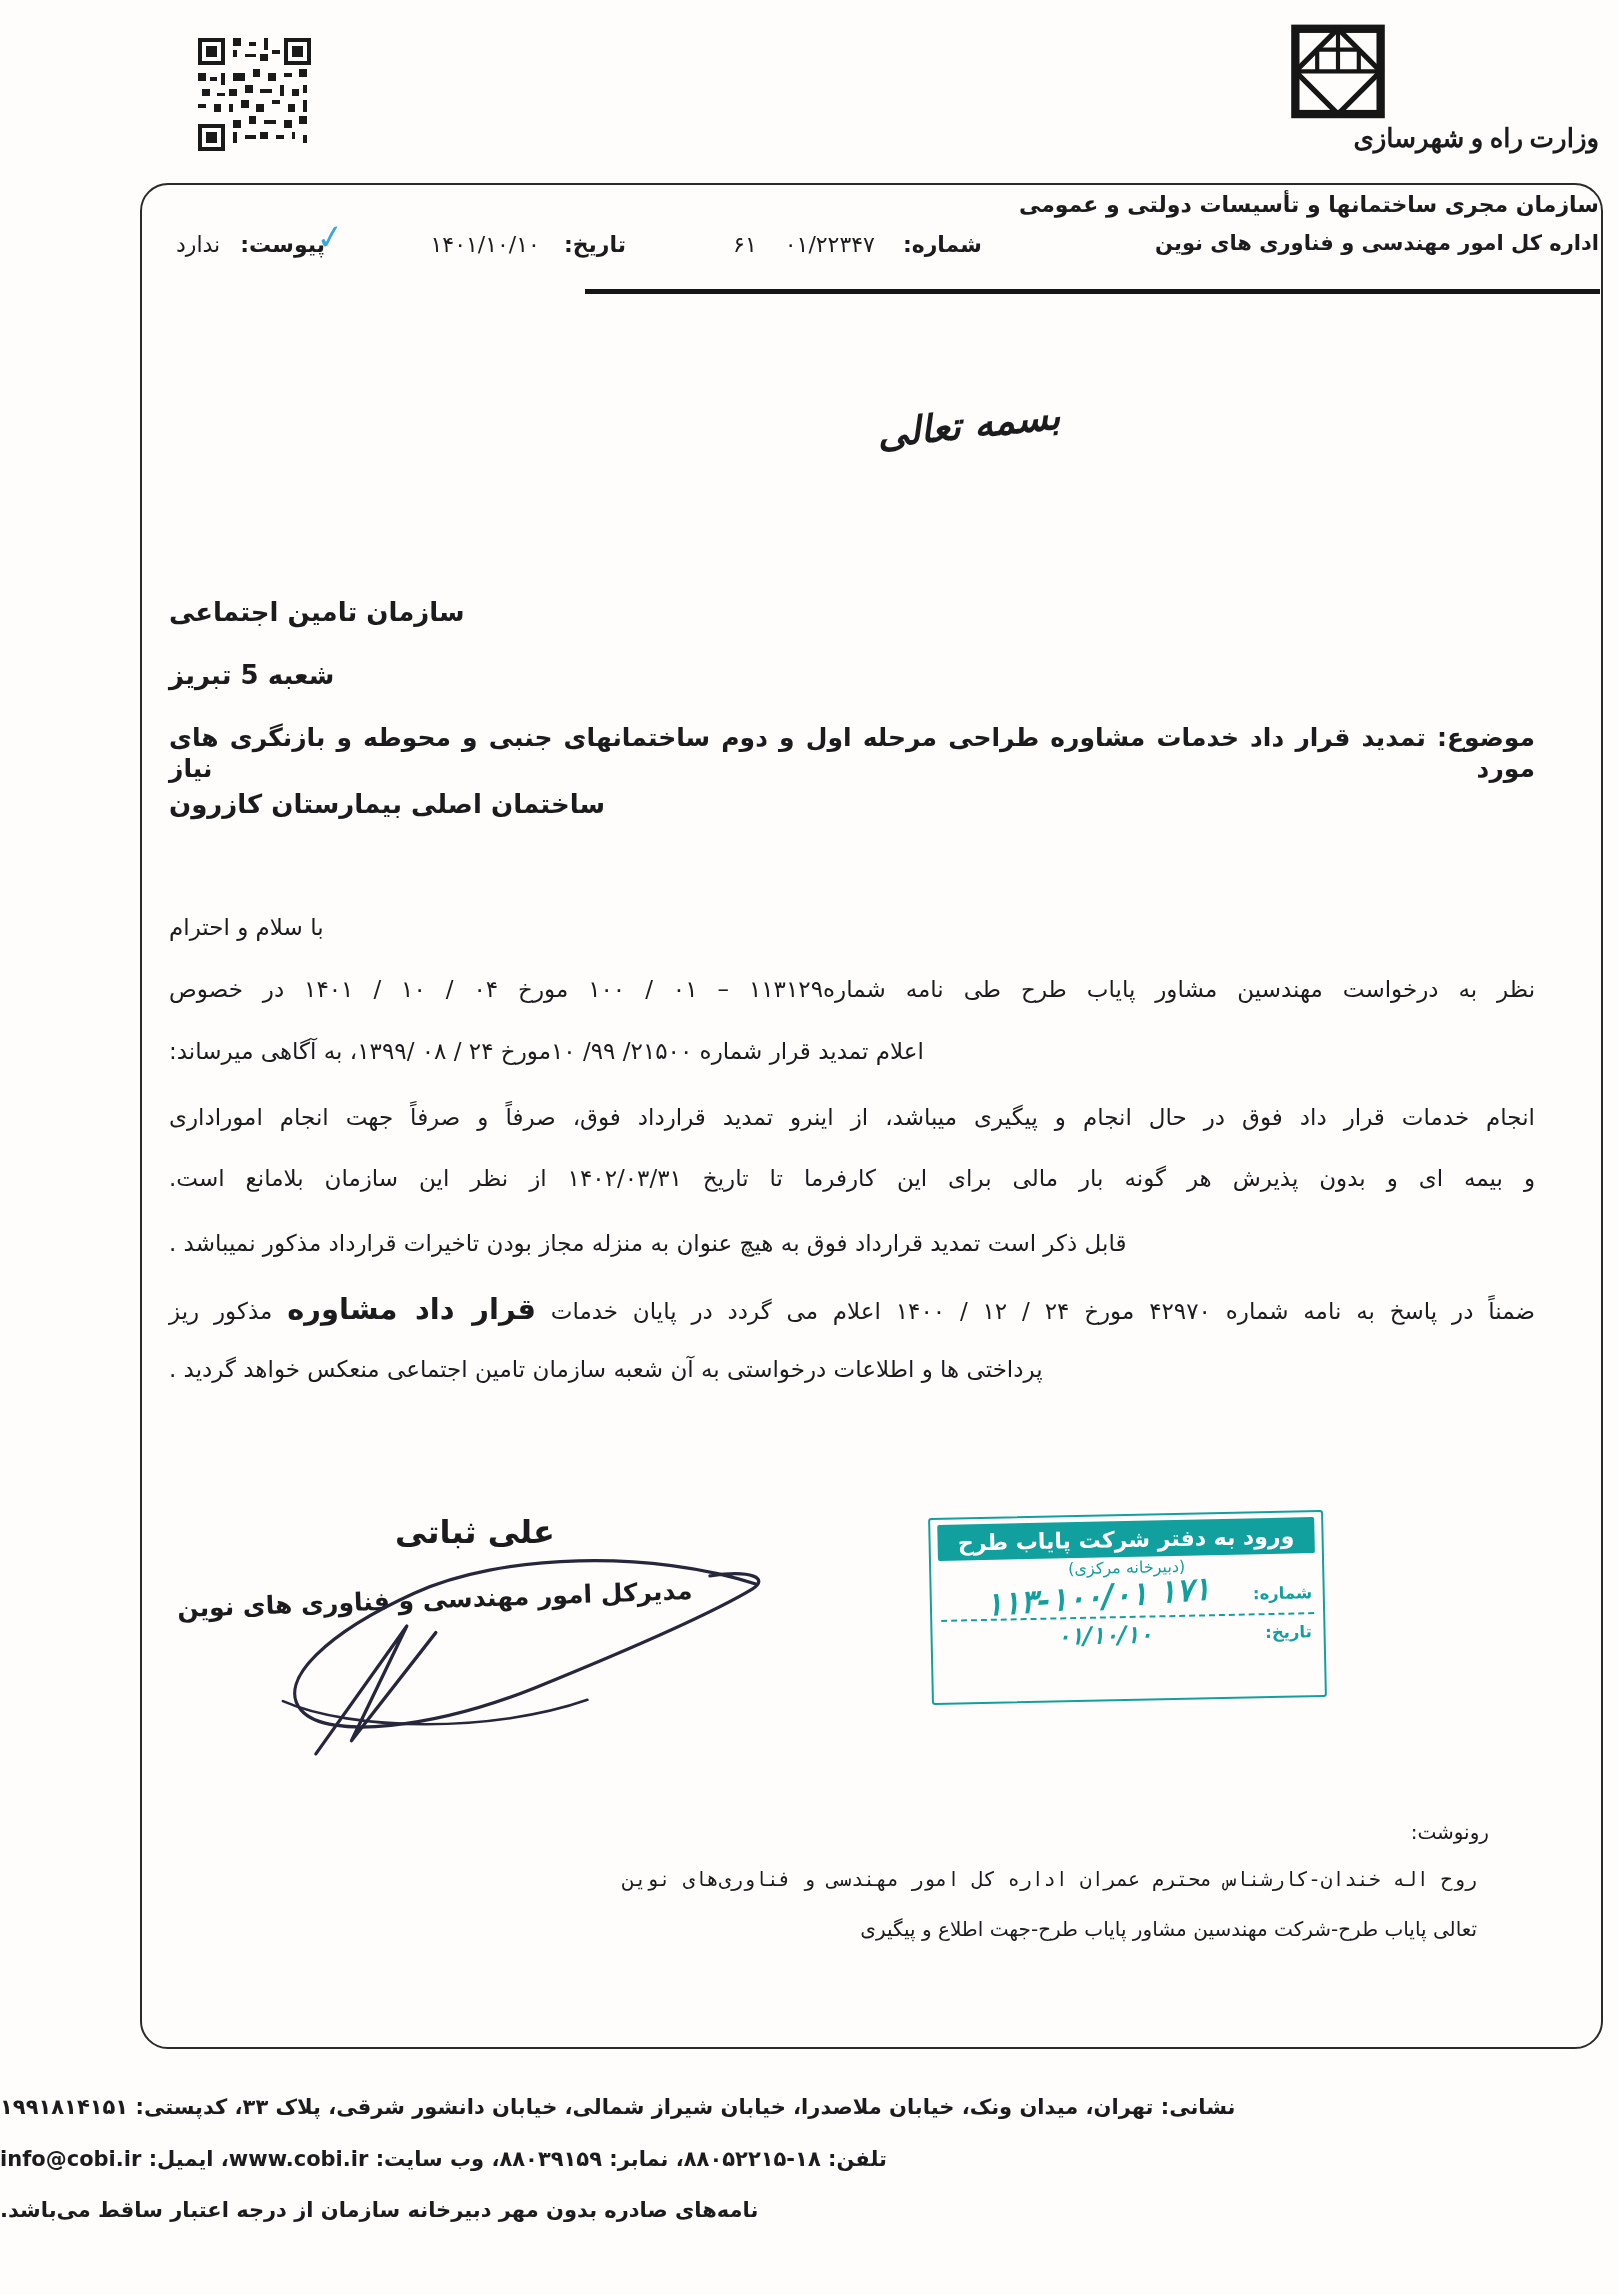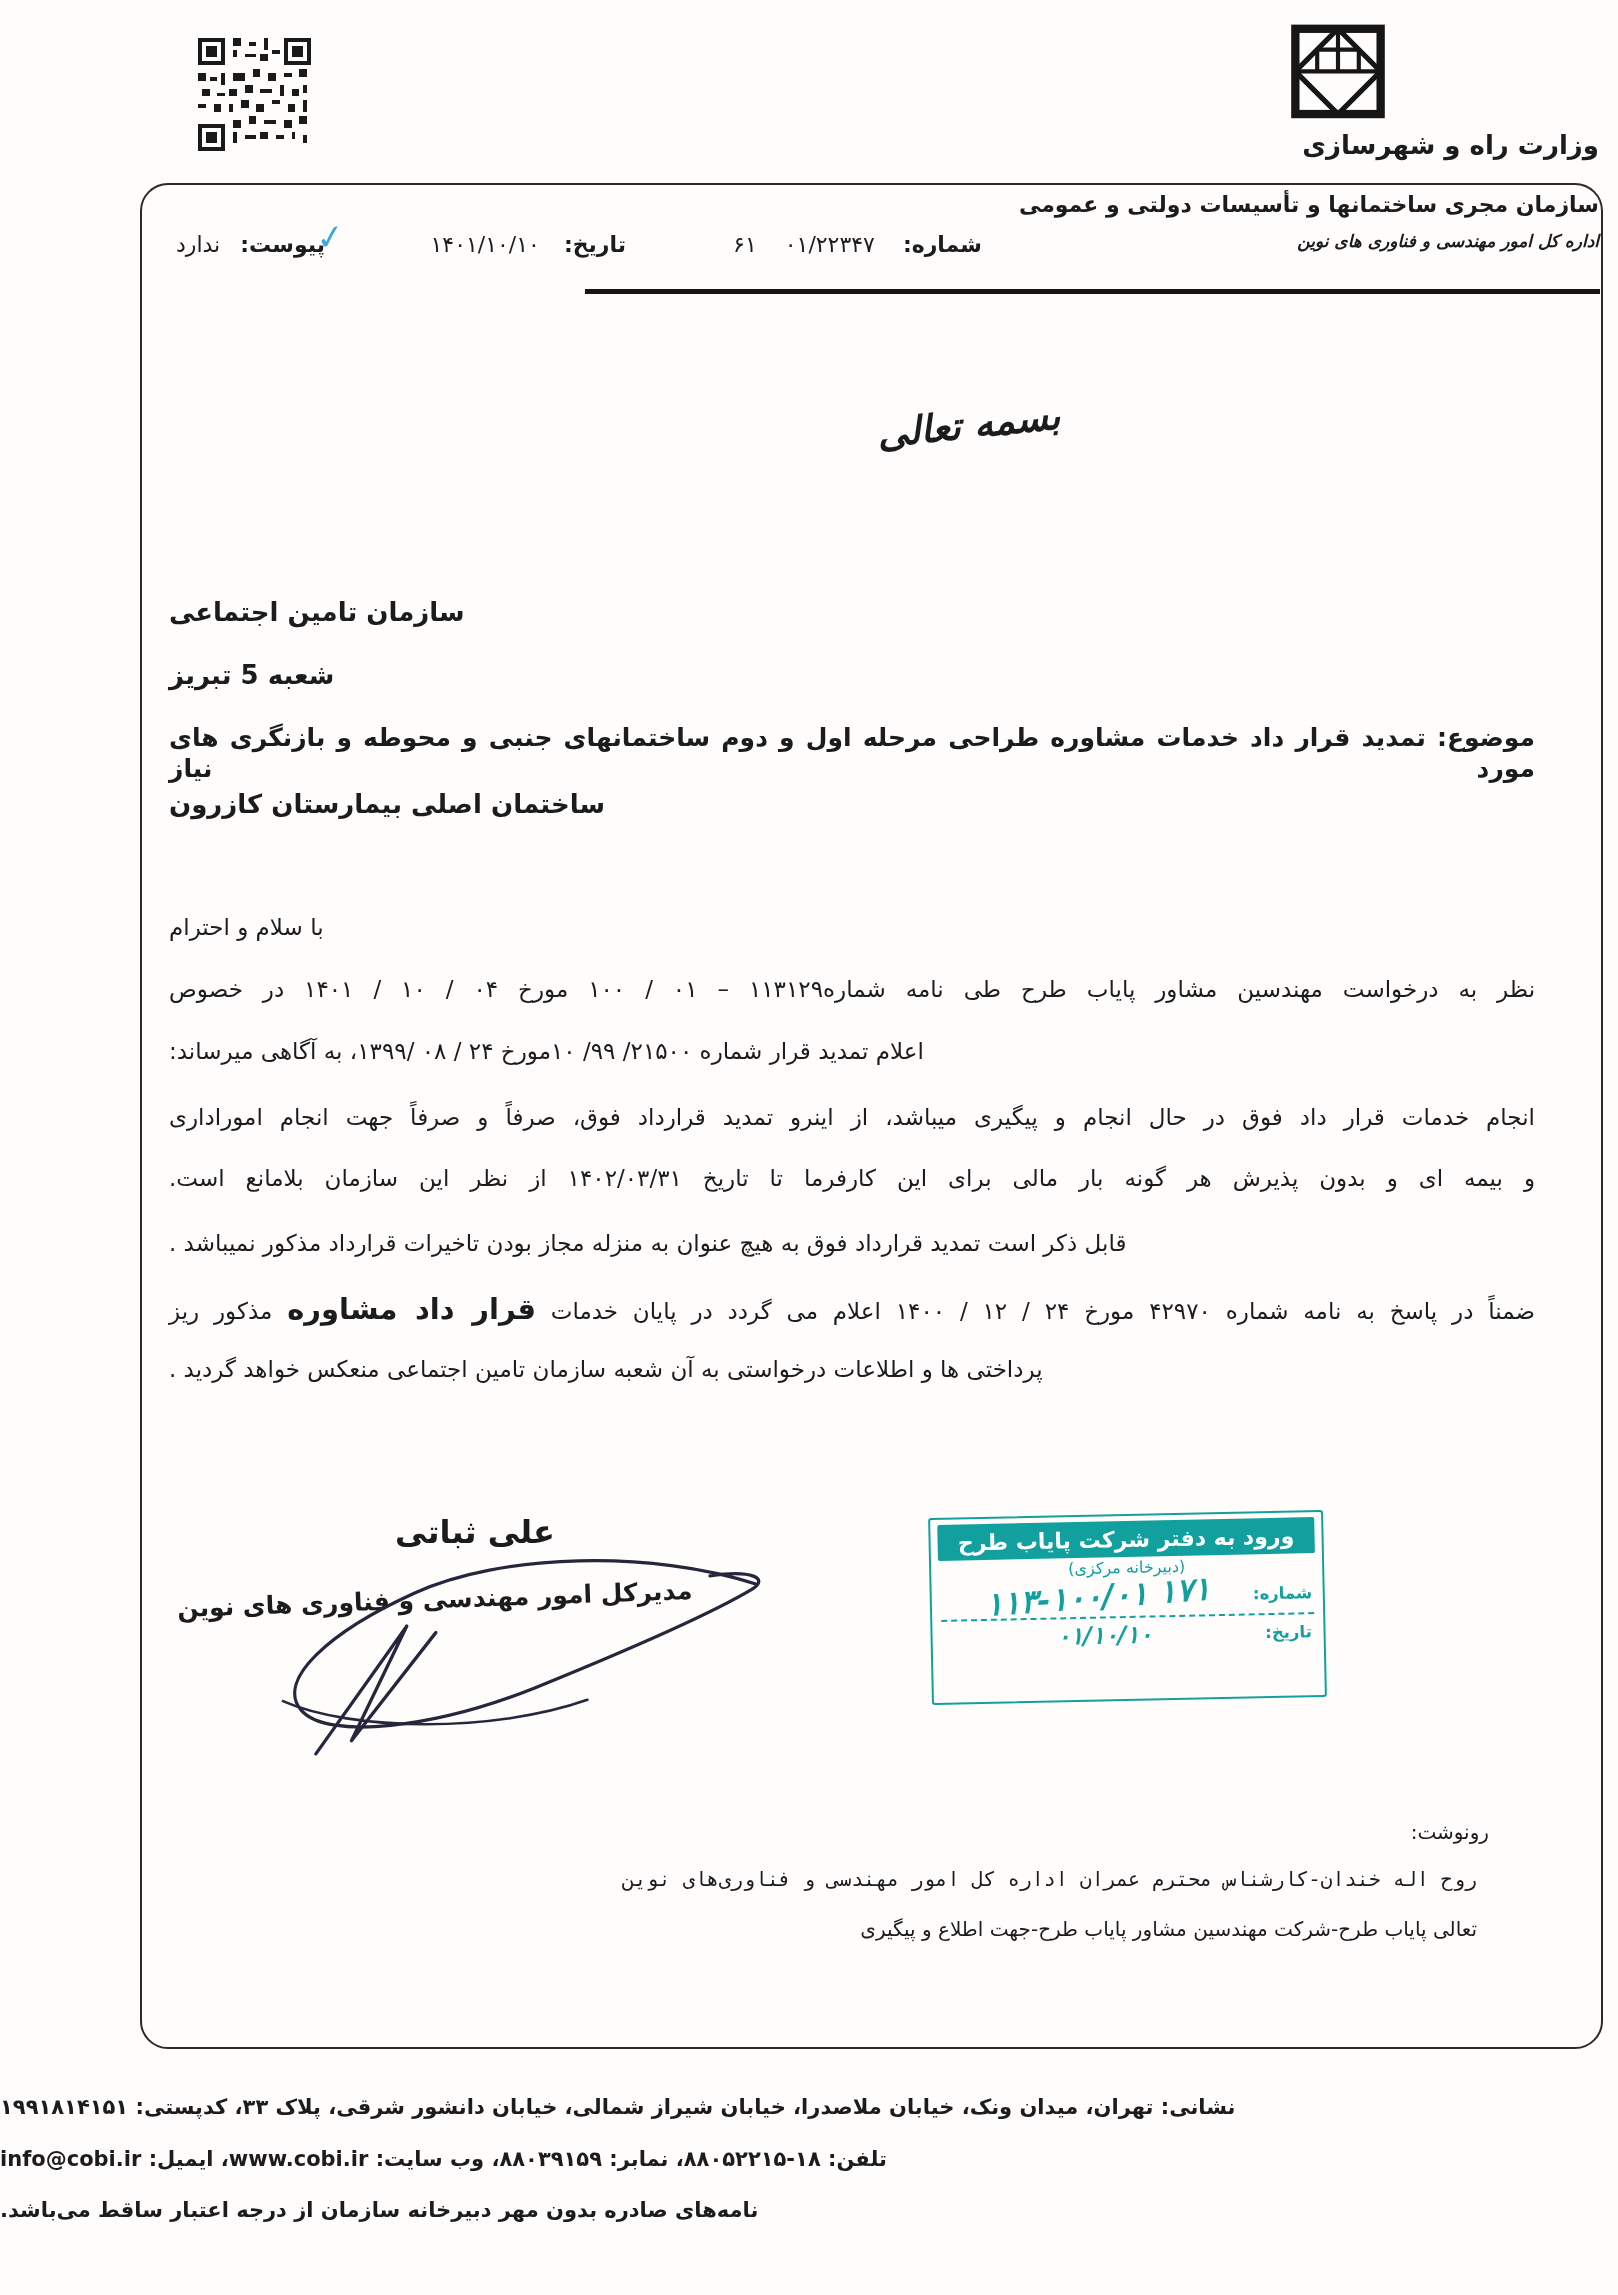--- a/index.html
+++ b/index.html
@@ -12,23 +12,23 @@
 
   
   .frame {
     position:absolute; left:140px; top:183px; width:1463px; height:1866px;
     border:2px solid #2a2a2a; border-radius:28px; background:transparent;
   }
 
   
   .qr { position:absolute; left:198px; top:38px; width:113px; height:113px; }
   .emblem { position:absolute; left:1286px; top:17px; width:104px; height:113px; }
-  .ministry-name { position:absolute; right:20px; top:130px; font-size:26px; font-weight:bold; direction:rtl; text-align:right; }
+  .ministry-name { position:absolute; right:20px; top:123px; font-size:26px; font-weight:bold; direction:rtl; text-align:right;font-family:Liberation Serif, serif; }
   .org-line1 { position:absolute; right:20px; top:192px; font-size:22px; font-weight:bold; direction:rtl; text-align:right; }
-  .org-line2 { position:absolute; right:20px; top:231px; font-size:17px; font-weight:bold; direction:rtl; text-align:right;font-style:italic; }
+  .org-line2 { position:absolute; right:20px; top:231px; font-size:21px; font-weight:bold; direction:rtl; text-align:right; }
   .head-rule { position:absolute; left:585px; top:289px; width:1015px; height:4.6px; background:#161616; }
 
   .field { position:absolute; top:232px; direction:rtl; display:flex; align-items:baseline; font-size:22px; }
   .field .lbl { font-weight:bold; }
   .field-number { left:672px; width:310px; gap:28px; }
   .field-date { left:343px; width:283px; gap:24px; }
   .field-attach { left:144px; width:181px; gap:20px; }
   .check { position:absolute; left:316px; top:217px; font-size:34px; font-weight:bold; color:#3aa9da; transform:rotate(-8deg); }
 
   .besmellah {

